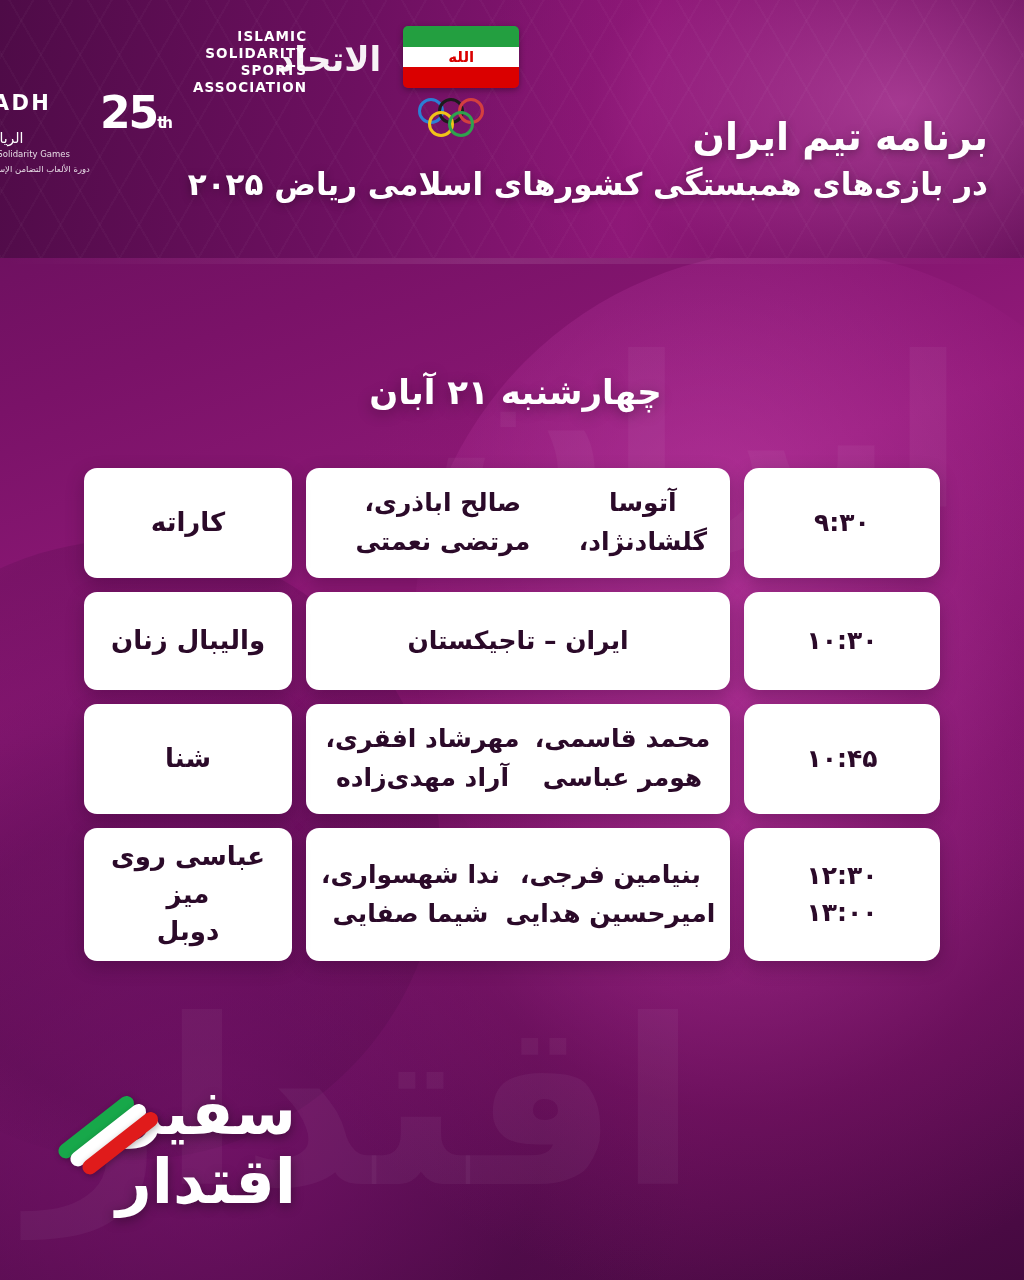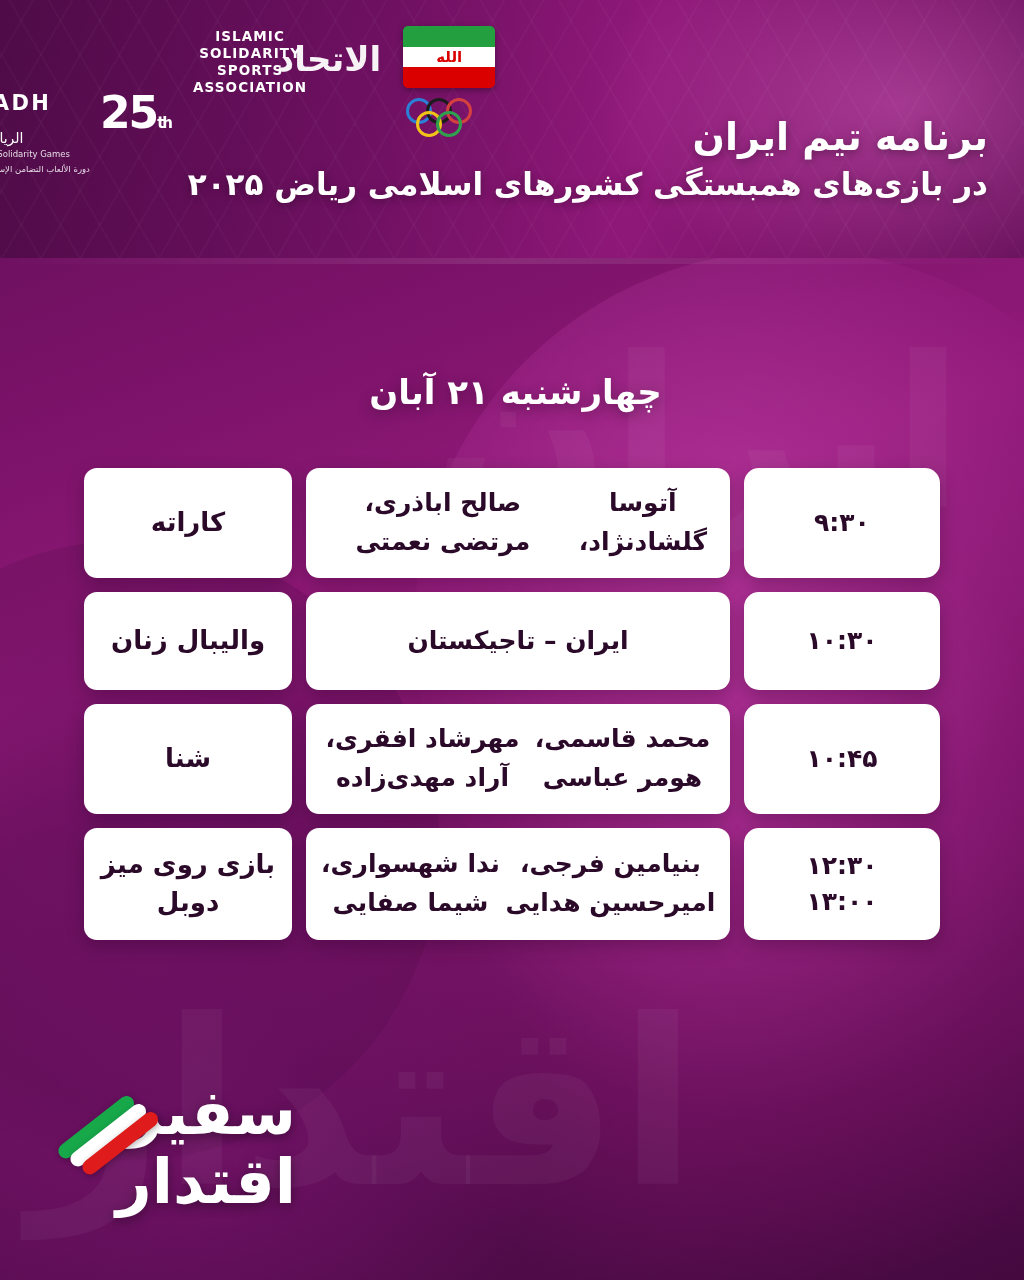--- a/index.html
+++ b/index.html
@@ -82,21 +82,21 @@
     top: 26px;
     left: 34px;
     display: flex;
     align-items: flex-start;
     gap: 22px;
     z-index: 3;
   }
 
   .flag-stack { display: flex; flex-direction: column; align-items: center; gap: 10px; }
   .flag {
-    width: 92px; height: 62px;
+    width: 116px; height: 62px;
     border-radius: 5px;
     overflow: hidden;
     display: flex;
     flex-direction: column;
     box-shadow: 0 2px 6px rgba(0,0,0,0.35);
   }
   .flag .f-green { flex: 1; background: #239f40; }
   .flag .f-white { flex: 1; background: #ffffff; position: relative; }
   .flag .f-red   { flex: 1; background: #da0000; }
   .flag .emblem {
@@ -132,21 +132,21 @@
     letter-spacing: -2px;
     font-weight: 700;
     opacity: .95;
   }
   .isa-text {
     color: #fff;
     font-size: 13.5px;
     line-height: 1.25;
     letter-spacing: 1.1px;
     font-weight: 700;
-    text-align: center;
+    text-align: right;
     direction: ltr;
   }
   .riyadh-block {
     display: flex;
     align-items: flex-start;
     gap: 10px;
     padding-top: 66px;
     margin-left: -86px;
   }
   .r25 {
@@ -399,21 +399,21 @@
           <div>۱۲:۳۰</div>
           <div>۱۳:۰۰</div>
         </div>
       </div>
       <div class="cell cell-names">
         <div>بنیامین فرجی، امیرحسین هدایی</div>
         <div>ندا شهسواری، شیما صفایی</div>
       </div>
       <div class="cell cell-sport">
         <div>
-          <div>بازی روی میز</div>
+          <div>عباسی روی میز</div>
           <div>دوبل</div>
         </div>
       </div>
     </div>
 
   </div>
 
   <div class="footer-logo">
     <div class="fl-script">
       <div>سفیر</div>

